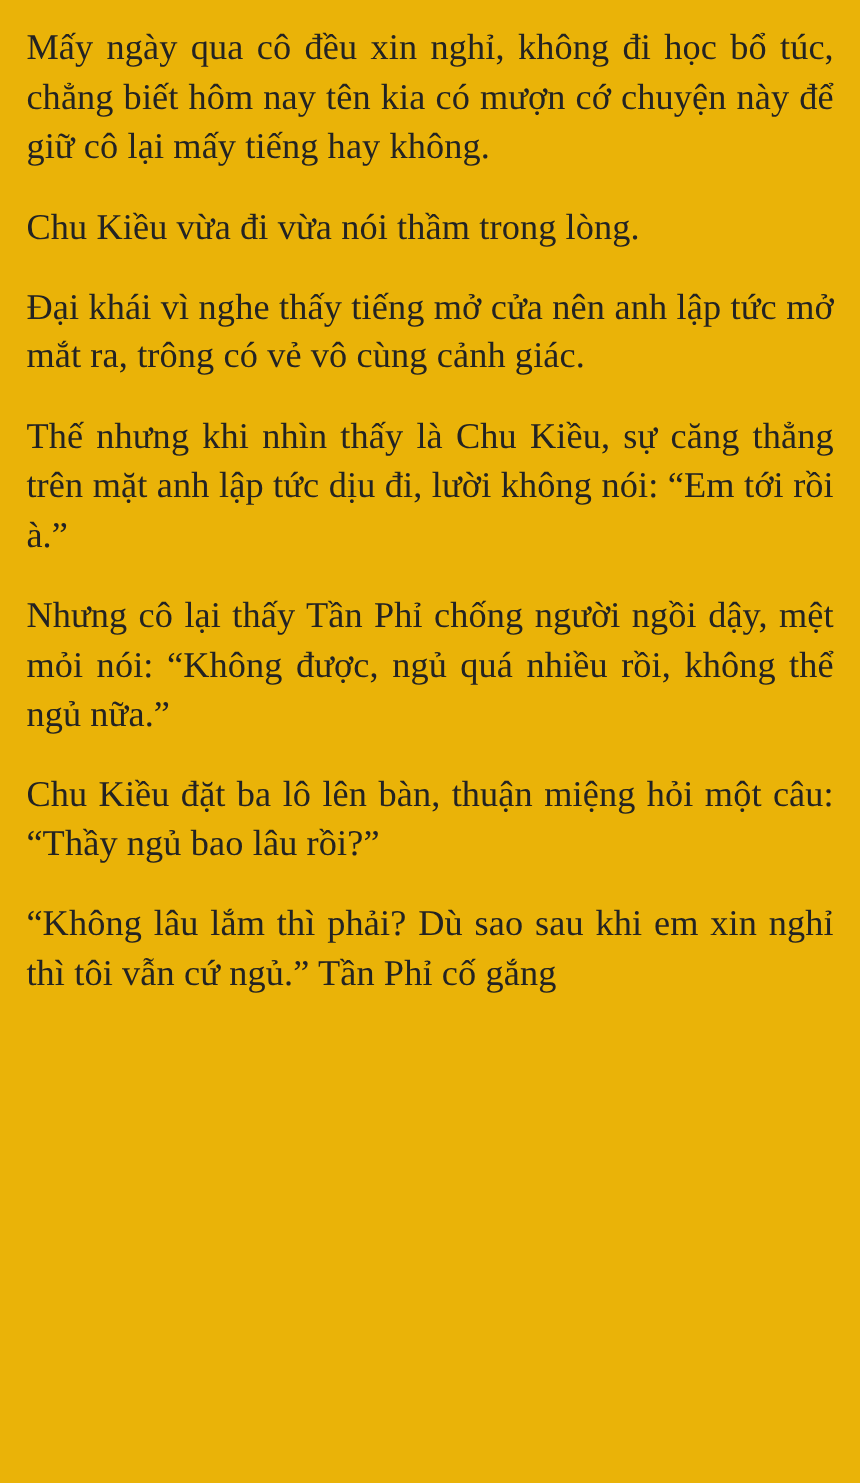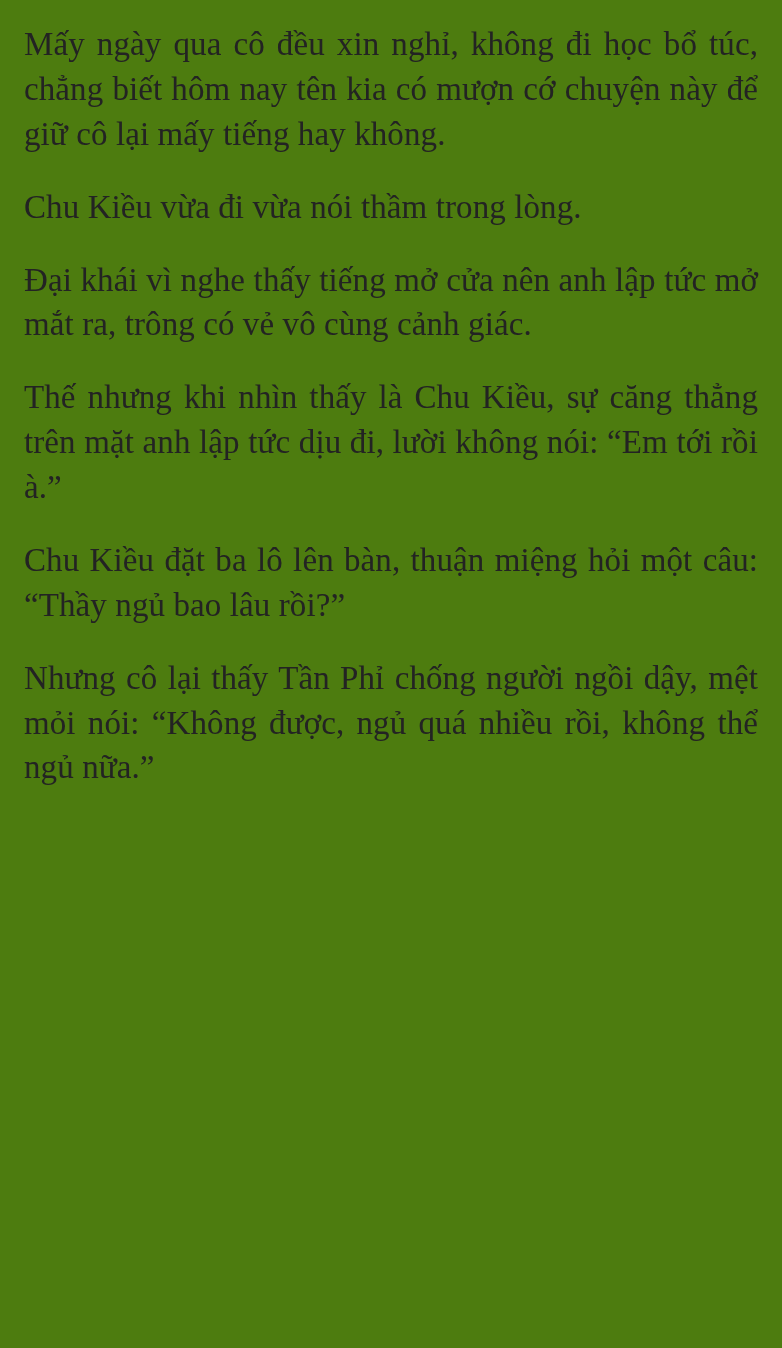--- a/index.html
+++ b/index.html
@@ -11,21 +11,21 @@
     width: 782px;
     min-height: 1348px;
     font-family: "Liberation Serif", "DejaVu Serif", serif;
     color: #222222;
   }
   .reader {
     box-sizing: border-box;
     width: 782px;
     min-height: 1348px;
     padding: 22px 24px 12px 24px;
-    background: #4d7c0f;
+    background: #eab308;
   }
   .para {
     margin: 0 0 28px 0;
     font-size: 33px;
     line-height: 1.36;
     text-align: justify;
     text-justify: inter-word;
     letter-spacing: 0.1px;
     color: #232323;
   }
@@ -34,15 +34,16 @@
   }
 </style>
 </head>
 <body>
 
 <div class="reader">
   <p class="para">Mấy ngày qua cô đều xin nghỉ, không đi học bổ túc, chẳng biết hôm nay tên kia có mượn cớ chuyện này để giữ cô lại mấy tiếng hay không.</p>
   <p class="para">Chu Kiều vừa đi vừa nói thầm trong lòng.</p>
   <p class="para">Đại khái vì nghe thấy tiếng mở cửa nên anh lập tức mở mắt ra, trông có vẻ vô cùng cảnh giác.</p>
   <p class="para">Thế nhưng khi nhìn thấy là Chu Kiều, sự căng thẳng trên mặt anh lập tức dịu đi, lười không nói: “Em tới rồi à.”</p>
+  <p class="para">Nhưng cô lại thấy Tần Phỉ chống người ngồi dậy, mệt mỏi nói: “Không được, ngủ quá nhiều rồi, không thể ngủ nữa.”</p>
   <p class="para">Chu Kiều đặt ba lô lên bàn, thuận miệng hỏi một câu: “Thầy ngủ bao lâu rồi?”</p>
-  <p class="para">Nhưng cô lại thấy Tần Phỉ chống người ngồi dậy, mệt mỏi nói: “Không được, ngủ quá nhiều rồi, không thể ngủ nữa.”</p>
+  <p class="para">“Không lâu lắm thì phải? Dù sao sau khi em xin nghỉ thì tôi vẫn cứ ngủ.” Tần Phỉ cố gắng</p>
 </div>
 
 </body></html>

